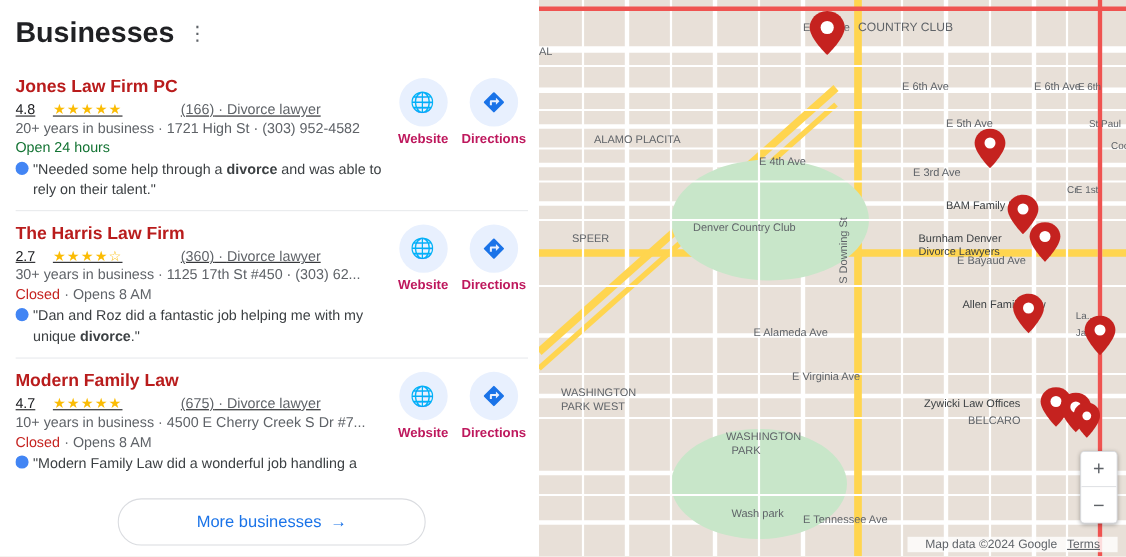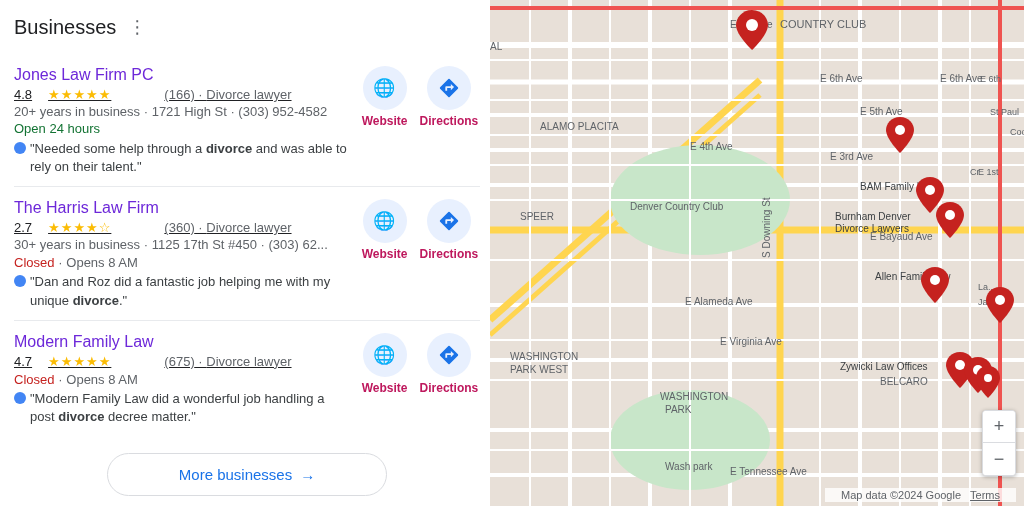--- a/index.html
+++ b/index.html
@@ -25,22 +25,22 @@
     }
 
     .panel-header {
       display: flex;
       align-items: center;
       margin-bottom: 14px;
       gap: 8px;
     }
 
     .panel-title {
-      font-size: 20px;
-      font-weight: 400;
+      font-size: 26px;
+      font-weight: 700;
       color: #202124;
     }
 
     .more-icon {
       font-size: 18px;
       color: #5f6368;
       cursor: pointer;
       padding: 2px 4px;
     }
 
@@ -59,22 +59,22 @@
       align-items: flex-start;
     }
 
     .business-info {
       flex: 1;
       padding-right: 8px;
     }
 
     .business-name {
       font-size: 16px;
-      font-weight: 400;
-      color: #6d28d9;
+      font-weight: 700;
+      color: #b91c1c;
       margin-bottom: 3px;
     }
 
     .rating-row {
       display: flex;
       align-items: flex-end;
       gap: 16px;
       margin-bottom: 2px;
       font-size: 13px;
       color: #202124;
@@ -363,20 +363,21 @@
     </div>
 
     <div class="business-item" style="border-bottom:none;">
       <div class="business-info">
         <div class="business-name">Modern Family Law</div>
         <div class="rating-row">
           <span class="rating-number">4.7</span>
           <span class="stars">★★★★★</span>
           <span class="reviews-count"><span>(675)</span> · <span>Divorce lawyer</span></span>
         </div>
+        <div class="business-details">10+ years in business · 4500 E Cherry Creek S Dr #7...</div>
         <div class="status-row">
           <span class="open-status-closed">Closed</span>
           <span class="opens-at">· Opens 8 AM</span>
         </div>
         <div class="review-snippet">
           <span class="dot-icon"></span>
           <span class="review-text">"Modern Family Law did a wonderful job handling a post <b>divorce</b> decree matter."</span>
         </div>
       </div>
       <div class="business-actions">

